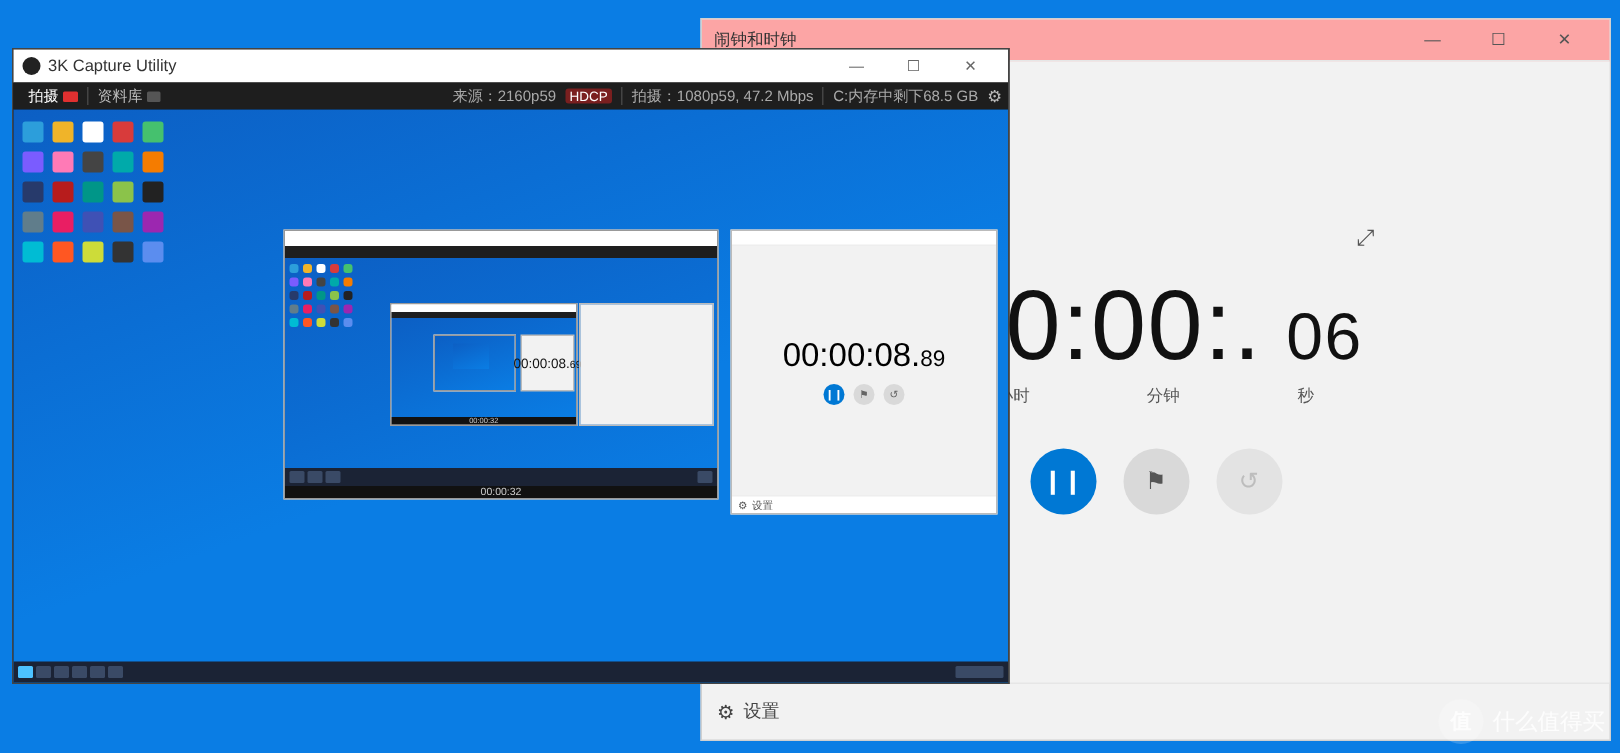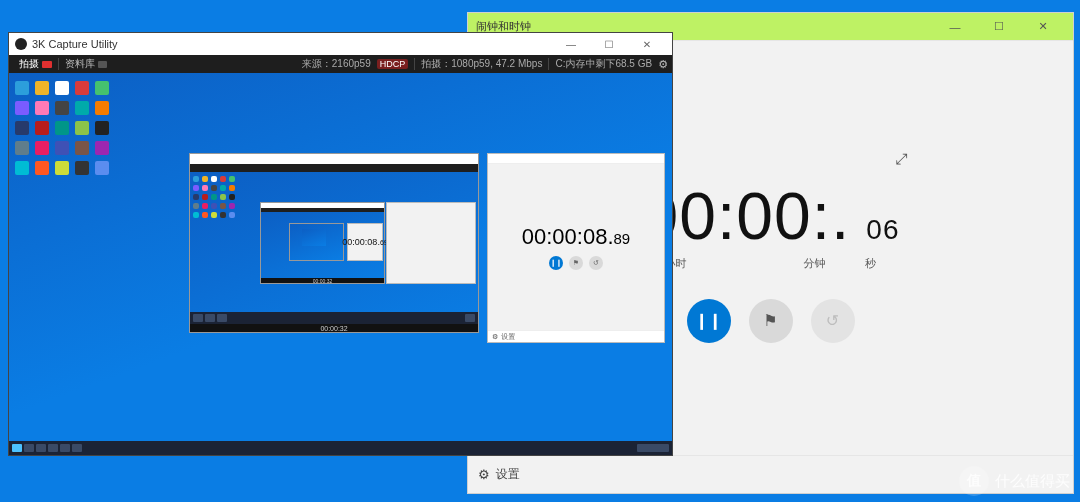--- a/index.html
+++ b/index.html
@@ -1,32 +1,32 @@
 <!DOCTYPE html>
 <html><head>
 <meta charset="utf-8">
 <style>
   * { box-sizing: border-box; margin: 0; padding: 0; }
   html, body { width: 1080px; height: 502px; overflow: hidden; font-family: "Segoe UI", "Microsoft YaHei", sans-serif; }
   .root { position: relative; width: 1080px; height: 502px; background: #0a7de4; }
 
   
   .clock-win { position: absolute; left: 467px; top: 12px; width: 607px; height: 482px; background: #f2f2f2; border: 1px solid #d0d0d0; display: flex; flex-direction: column; }
-  .clock-titlebar { height: 28px; background: #bef264; display: flex; align-items: center; padding: 0 8px; font-size: 11px; color: #333; border-bottom: 1px solid #e6e6e6; }
+  .clock-titlebar { height: 28px; background: #fca5a5; display: flex; align-items: center; padding: 0 8px; font-size: 11px; color: #333; border-bottom: 1px solid #e6e6e6; }
   .clock-title { flex: 1; }
   .clock-winctrls { display: flex; gap: 0; }
   .clock-winbtn { width: 44px; height: 28px; display: flex; align-items: center; justify-content: center; color: #555; font-size: 11px; cursor: pointer; }
   .clock-body { flex: 1; background: #f2f2f2; display: flex; flex-direction: column; align-items: center; justify-content: center; }
   .stopwatch-wrap { position: relative; display: flex; align-items: baseline; margin-top: 24px; }
   .expand-icon { position: absolute; right: -8px; top: -28px; font-size: 15px; color: #555; }
   .sw-main { font-size: 66px; font-weight: 300; color: #111; letter-spacing: 1px; display: flex; align-items: baseline; }
-  .sw-frac { font-size: 28px; font-weight: 300; color: #111; margin-left: 16px; }
+  .sw-frac { font-size: 44px; font-weight: 300; color: #111; margin-left: 16px; }
   .sw-unit-row { display: flex; width: 290px; font-size: 11px; color: #555; margin-top: 2px; }
   .sw-unit-row span:nth-child(1){ width: 100px; text-align: center;}
-  .sw-unit-row span:nth-child(2){ width: 100px; text-align: right;}
+  .sw-unit-row span:nth-child(2){ width: 100px; text-align: center;}
   .sw-unit-row span:nth-child(3){ width: 90px; text-align: center;}
   .sw-btns { display: flex; gap: 18px; margin-top: 28px; }
   .sw-btn { width: 44px; height: 44px; border-radius: 50%; display: flex; align-items: center; justify-content: center; font-size: 16px; color: #fff; background: #d9d9d9; cursor: pointer; }
   .sw-btn.primary { background: #0078d4; }
   .sw-btn.secondary { background: #d9d9d9; color: #555; }
   .sw-btn.disabled { background: #e3e3e3; color: #bdbdbd; }
   .clock-bottom { height: 38px; display: flex; align-items: center; gap: 6px; padding: 0 10px; font-size: 12px; color: #444; border-top: 1px solid #e6e6e6; }
   .gear { font-size: 13px; }
 
   

